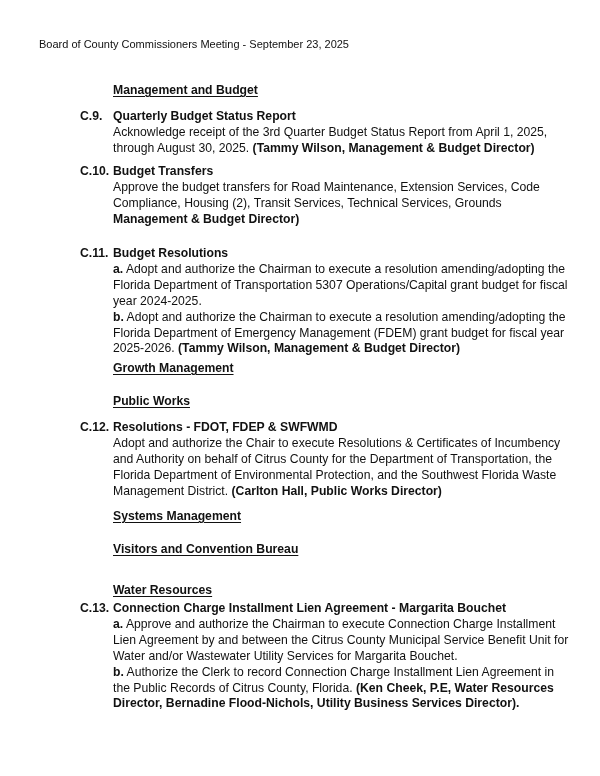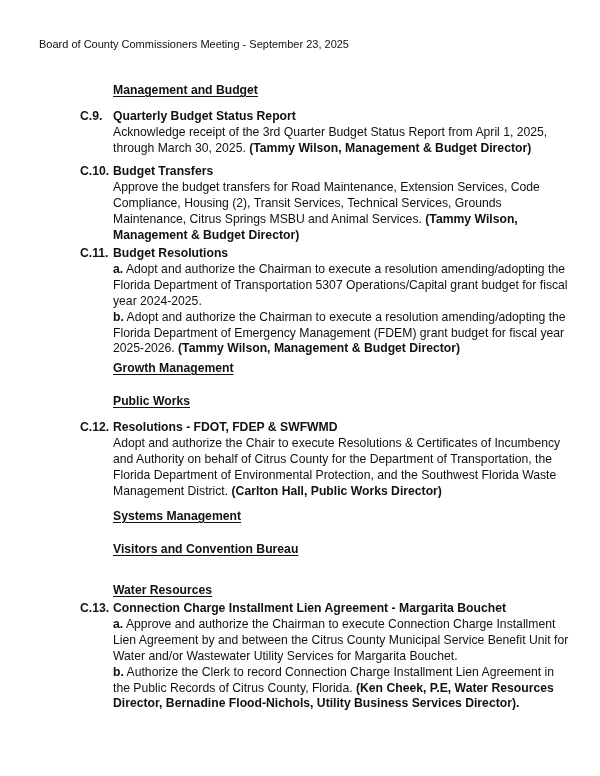--- a/index.html
+++ b/index.html
@@ -64,31 +64,30 @@
 
 <div class="page-header">Board of County Commissioners Meeting - September 23, 2025</div>
 
 <div class="section-heading" style="top:83px;">Management and Budget</div>
 
 <div class="item" style="top:109px;">
   <div class="item-number">C.9.</div>
   <div class="item-body">
     <div class="item-title">Quarterly Budget Status Report</div>
     <div class="line">Acknowledge receipt of the 3rd Quarter Budget Status Report from April 1, 2025,</div>
-    <div class="line"><span>through March 30, 2025. </span><span class="b">(Tammy Wilson, Management &amp; Budget Director)</span></div>
+    <div class="line"><span>through August 30, 2025. </span><span class="b">(Tammy Wilson, Management &amp; Budget Director)</span></div>
   </div>
 </div>
 
 <div class="item" style="top:164px;">
   <div class="item-number">C.10.</div>
   <div class="item-body">
     <div class="item-title">Budget Transfers</div>
     <div class="line">Approve the budget transfers for Road Maintenance, Extension Services, Code</div>
     <div class="line">Compliance, Housing (2), Transit Services, Technical Services, Grounds</div>
-    <div class="line"><span>Maintenance, Citrus Springs MSBU and Animal Services. </span><span class="b">(Tammy Wilson,</span></div>
     <div class="line b">Management &amp; Budget Director)</div>
   </div>
 </div>
 
 <div class="item" style="top:246px;">
   <div class="item-number">C.11.</div>
   <div class="item-body">
     <div class="item-title">Budget Resolutions</div>
     <div class="line"><span class="b">a.</span><span> Adopt and authorize the Chairman to execute a resolution amending/adopting the</span></div>
     <div class="line">Florida Department of Transportation 5307 Operations/Capital grant budget for fiscal</div>

